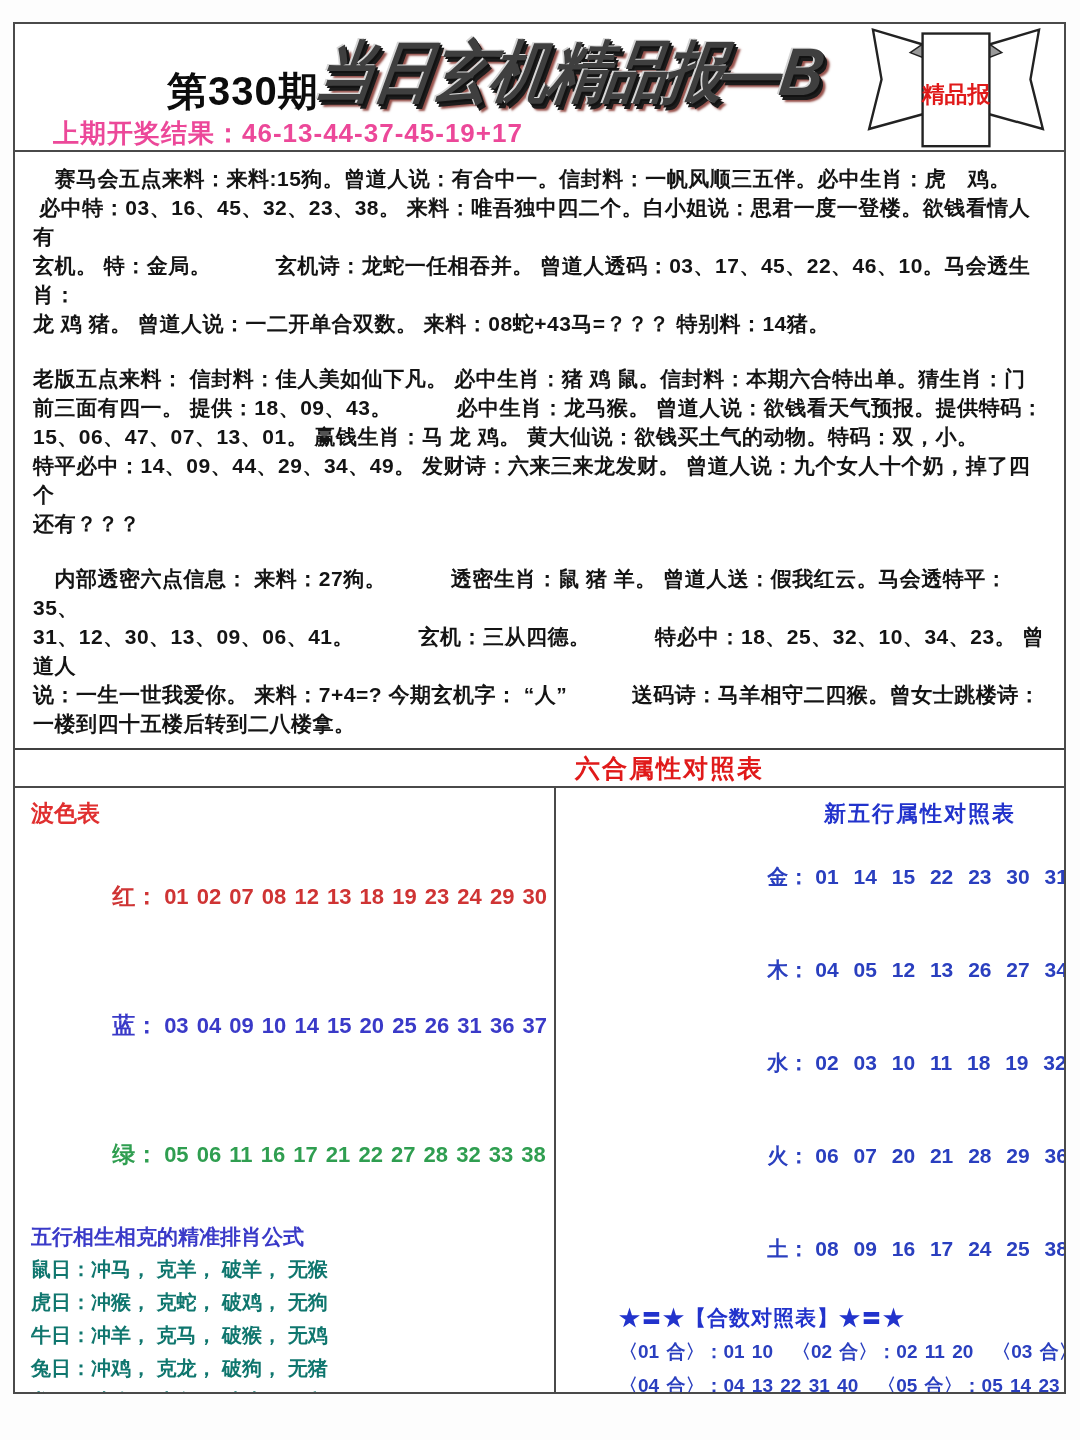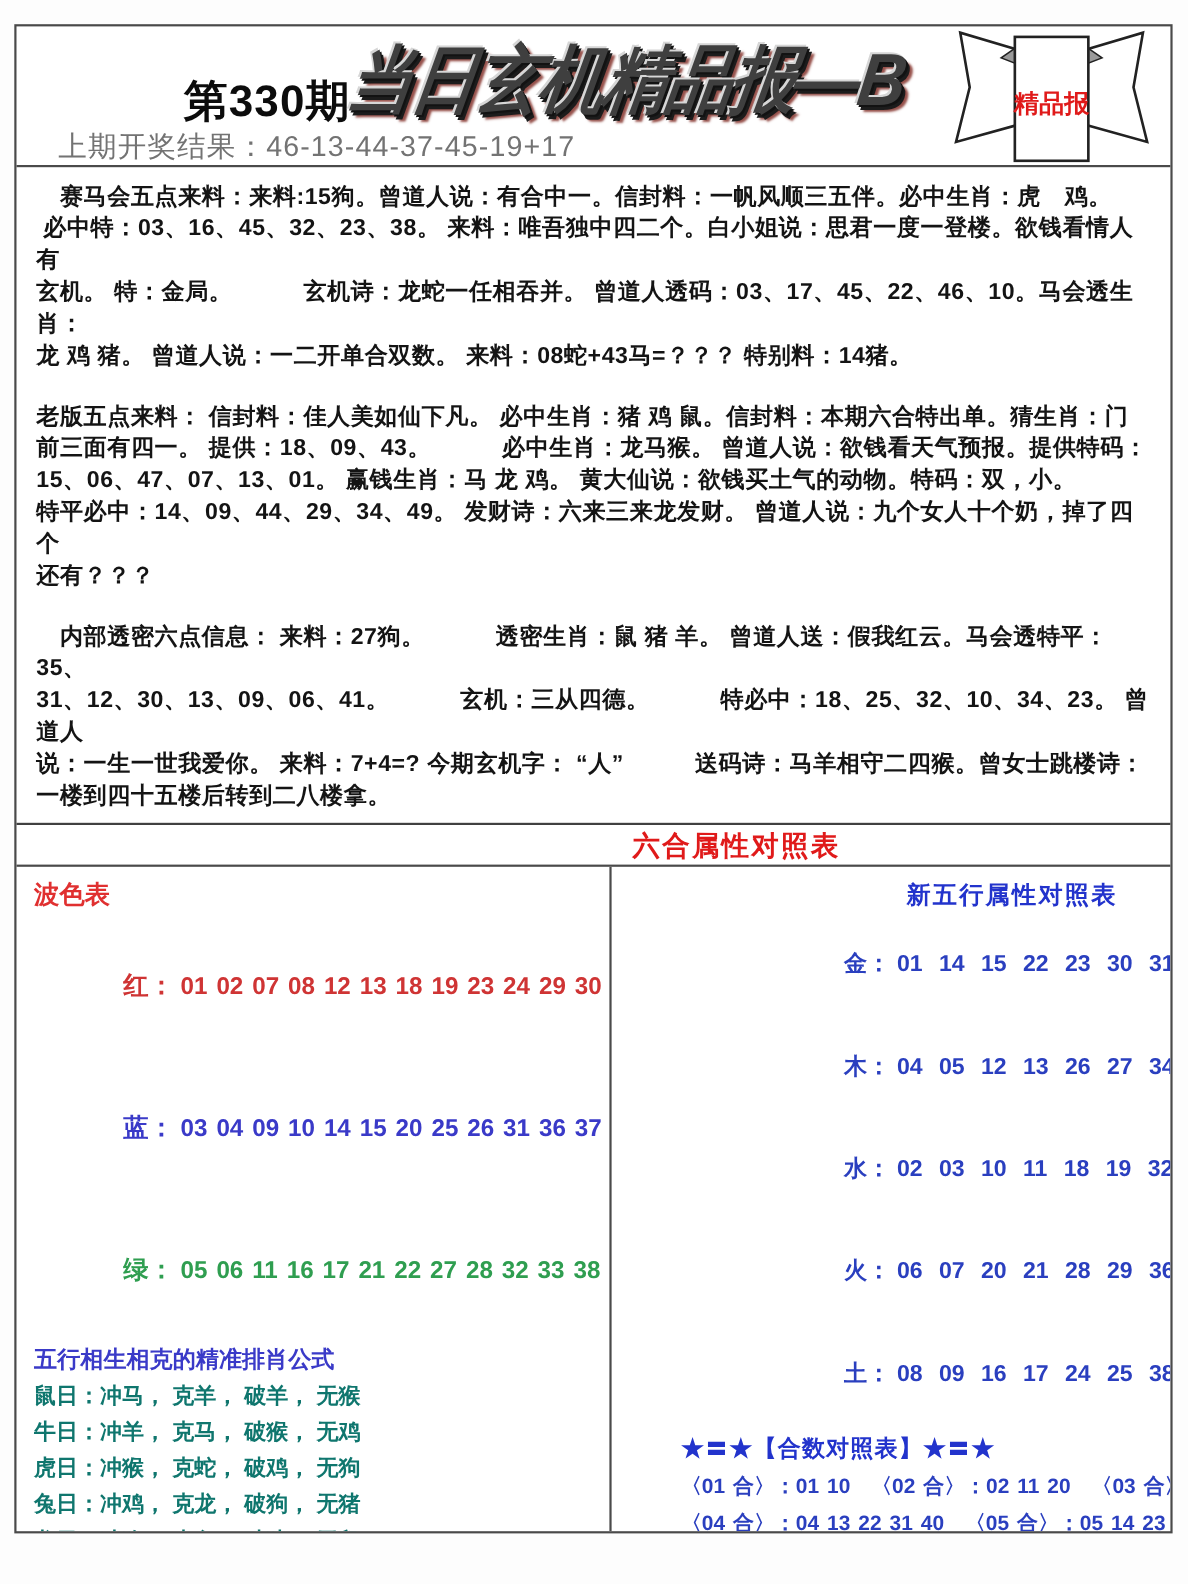--- a/index.html
+++ b/index.html
@@ -8,21 +8,21 @@
   .frame { position:absolute; left:13px; top:22px; width:1053px; height:1372px;
            border:2px solid #4a4a4a; background:#fff; display:flex; flex-direction:column; }
 
   
   .hdr { position:relative; height:128px; border-bottom:2px solid #4a4a4a; flex:none; }
   .issue { position:absolute; left:152px; top:40px; font-size:40px; font-weight:700; color:#0c0c0c; letter-spacing:1px;text-align:center; }
   .title3d { position:absolute; left:308px; top:4px; font-size:60px; font-weight:800; font-style:italic;
              letter-spacing:-2px; color:#3f3f3f; transform:skewX(-8deg) scaleY(1.12); transform-origin:left top;
              text-shadow:-2px -1px 0 #d6d6d6, 2px 2px 0 #121212, 4px 4px 0 #1c1c1c, 7px 6px 2px #96504a;
              white-space:nowrap; }
-  .result { position:absolute; left:38px; top:92px; font-size:26px; font-weight:400; color:#737373; letter-spacing:1px; }
+  .result { position:absolute; left:38px; top:92px; font-size:26px; font-weight:700; color:#ec4899; letter-spacing:1px; }
   .ribbon { position:absolute; right:14px; top:0px; width:188px; height:126px; }
 
   
   .tips { flex:none; height:598px; border-bottom:2px solid #404040; padding:12px 16px 0 18px;
           font-size:21px; font-weight:700; color:#141414; overflow:hidden; }
   .para { margin-bottom:26px; }
   .pline { white-space:pre-wrap; line-height:29px; letter-spacing:0.5px; }
 
   
   .band { flex:none; height:38px; border-bottom:2px solid #4a4a4a; display:flex; align-items:center; justify-content:center; }
@@ -105,22 +105,22 @@
           <span class="lbl">红：</span><span>01 02 07 08 12 13 18 19 23 24 29 30 34 35 40 45 46</span>
         </div>
         <div class="bose-row row-blue">
           <span class="lbl">蓝：</span><span>03 04 09 10 14 15 20 25 26 31 36 37 41 42 47 48</span>
         </div>
         <div class="bose-row row-green">
           <span class="lbl">绿：</span><span>05 06 11 16 17 21 22 27 28 32 33 38 39 43 44 49</span>
         </div>
         <div class="formula-title">五行相生相克的精准排肖公式</div>
         <div class="zrow">鼠日：冲马， 克羊， 破羊， 无猴</div>
+        <div class="zrow">虎日：冲猴， 克蛇， 破鸡， 无狗</div>
         <div class="zrow">牛日：冲羊， 克马， 破猴， 无鸡</div>
-        <div class="zrow">虎日：冲猴， 克蛇， 破鸡， 无狗</div>
         <div class="zrow">兔日：冲鸡， 克龙， 破狗， 无猪</div>
         <div class="zrow">龙日：冲狗， 克兔， 破猪， 无鼠</div>
 
       </div>
 
       <div class="col-right">
         <div class="wx-title">新五行属性对照表</div>
         <div class="wx-row">
           <span class="lbl">金：</span><span>01 14 15 22 23 30 31 44 45</span>
         </div>

